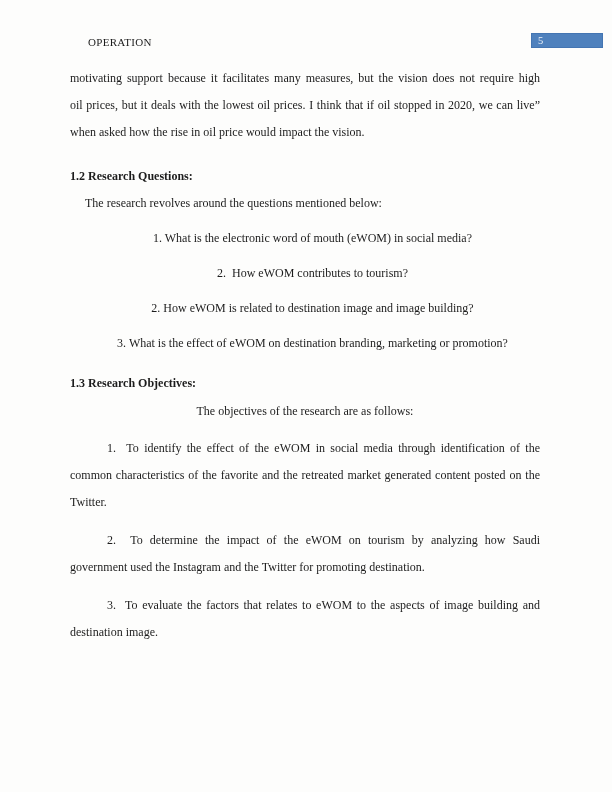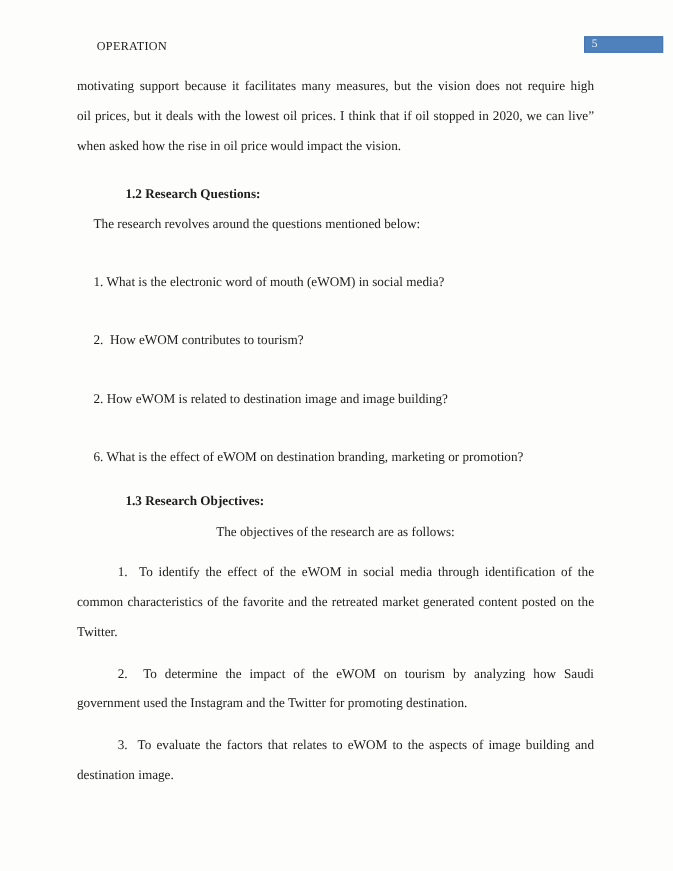--- a/index.html
+++ b/index.html
@@ -41,25 +41,24 @@
     white-space: pre-wrap;
     margin: 0;
   }
   .just {
     text-align: justify;
     text-align-last: justify;
     text-justify: inter-word;
   }
   .sec-heading {
     font-weight: bold;
-    margin-left: 44px;
   }
   .h-12 { margin-top: 17px; }
   .h-13 { margin-top: 13px; }
-  .q-item { margin-top: 26px; padding-left: 15px; }
+  .q-item { margin-top: 8px; padding-left: 15px; text-align: center; }
   .rq-intro { padding-left: 15px; }
   .ro-intro { margin-top: 1px; text-align: center; }
   .obj-para { margin-top: 11px; }
   .obj-para.first { margin-top: 10px; }
   .obj-first { padding-left: 37px; }
 </style>
 </head>
 <body>
 
 <div class="page">
@@ -76,21 +75,21 @@
     <p class="line just">motivating support because it facilitates many measures, but the vision does not require high</p>
     <p class="line just">oil prices, but it deals with the lowest oil prices. I think that if oil stopped in 2020, we can live”</p>
     <p class="line">when asked how the rise in oil price would impact the vision.</p>
 
     <p class="line sec-heading h-12">1.2 Research Questions:</p>
     <p class="line rq-intro">The research revolves around the questions mentioned below:</p>
 
     <p class="line q-item">1. What is the electronic word of mouth (eWOM) in social media?</p>
     <p class="line q-item">2.  How eWOM contributes to tourism?</p>
     <p class="line q-item">2. How eWOM is related to destination image and image building?</p>
-    <p class="line q-item">6. What is the effect of eWOM on destination branding, marketing or promotion?</p>
+    <p class="line q-item">3. What is the effect of eWOM on destination branding, marketing or promotion?</p>
 
     <p class="line sec-heading h-13">1.3 Research Objectives:</p>
     <p class="line ro-intro">The objectives of the research are as follows:</p>
 
     <div class="obj-para first">
       <p class="line just obj-first">1.  To identify the effect of the eWOM in social media through identification of the</p>
       <p class="line just">common characteristics of the favorite and the retreated market generated content posted on the</p>
       <p class="line">Twitter.</p>
     </div>
 

